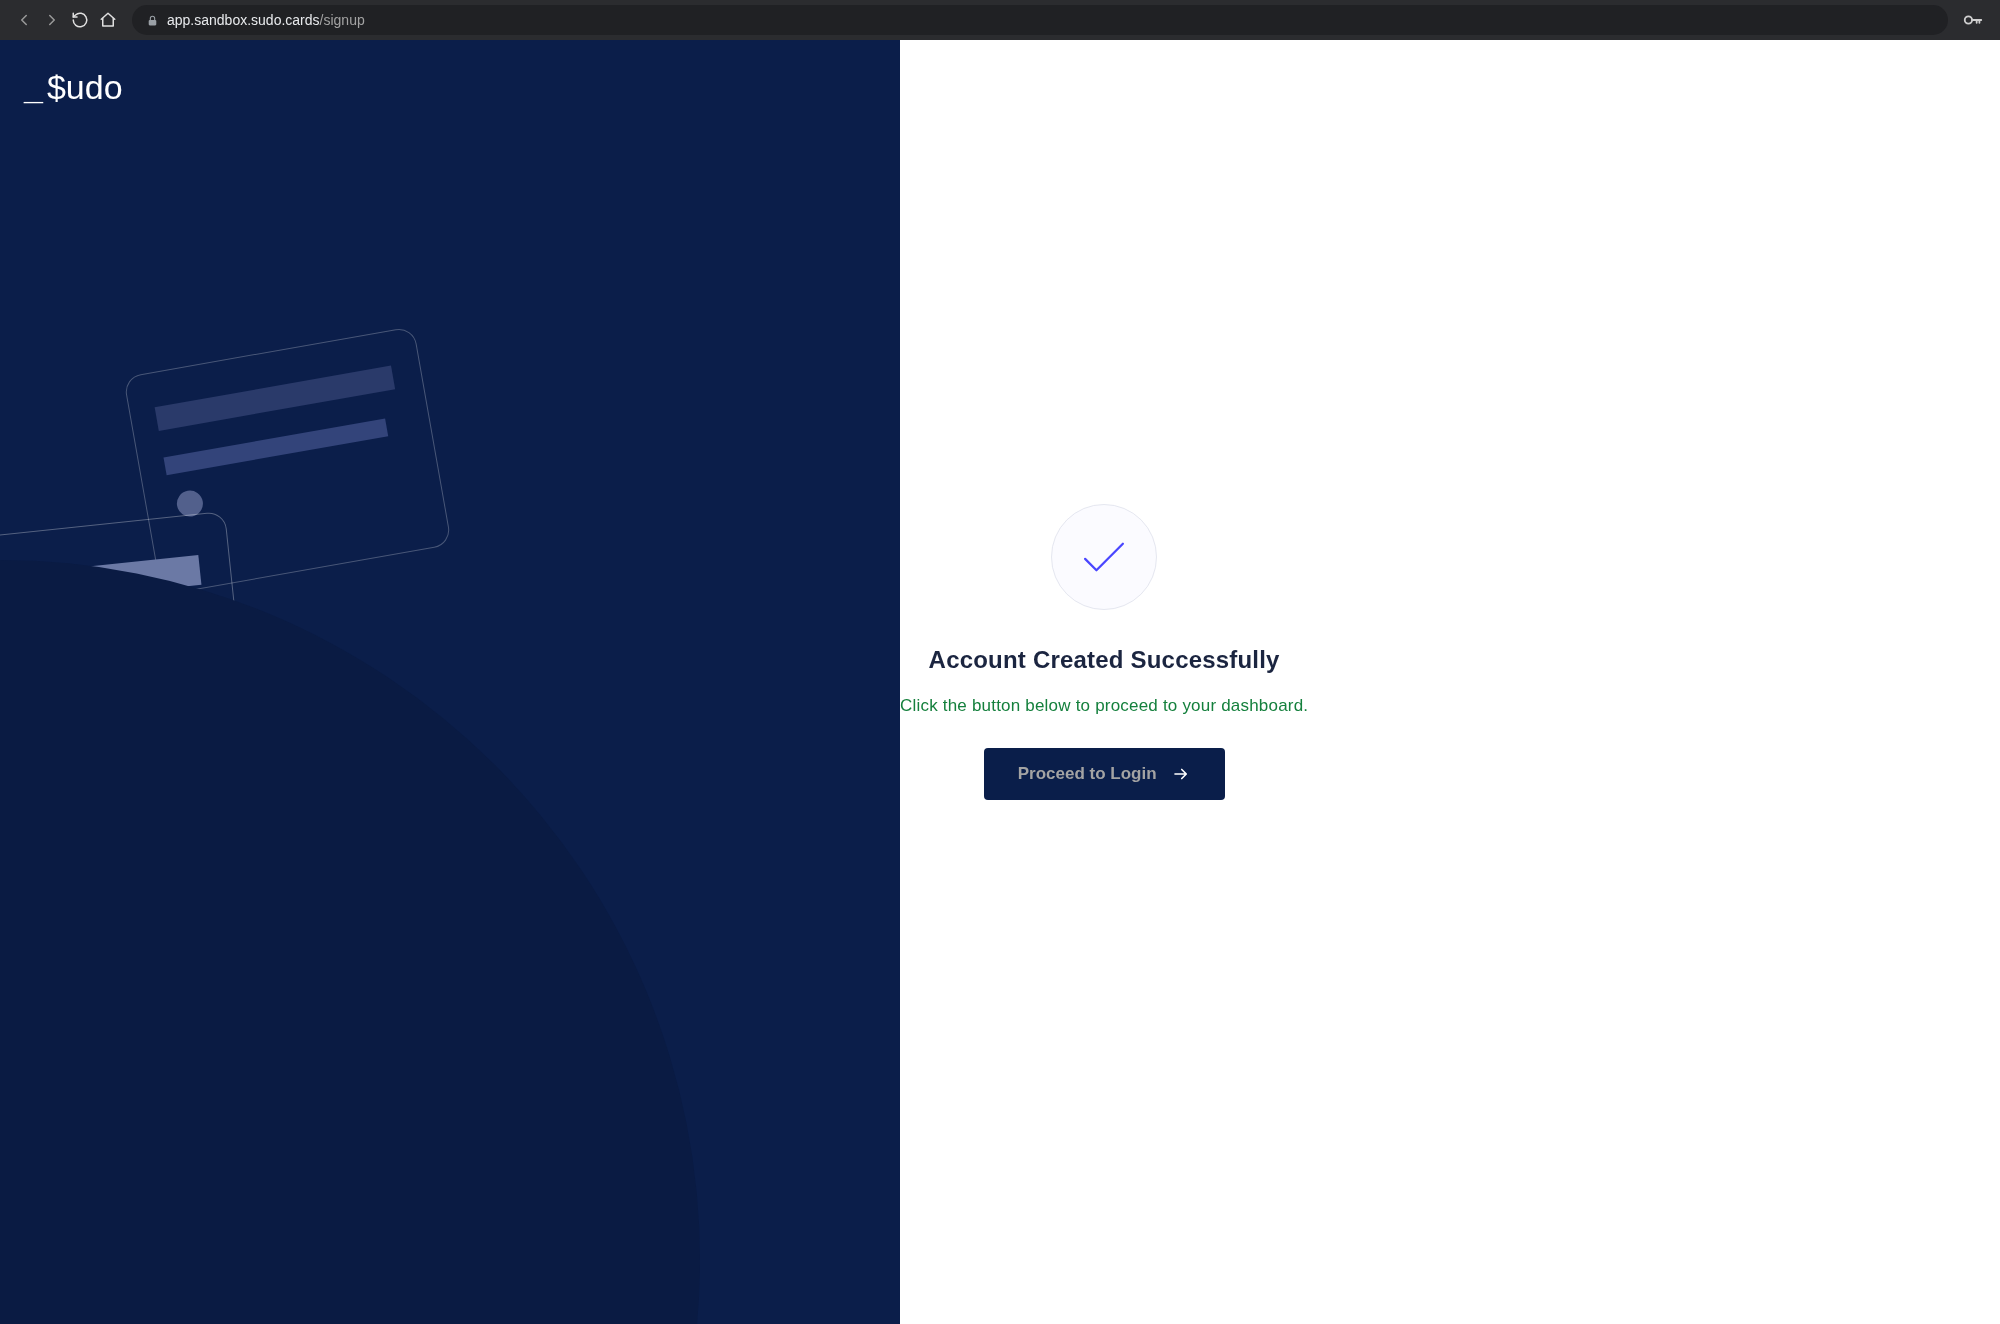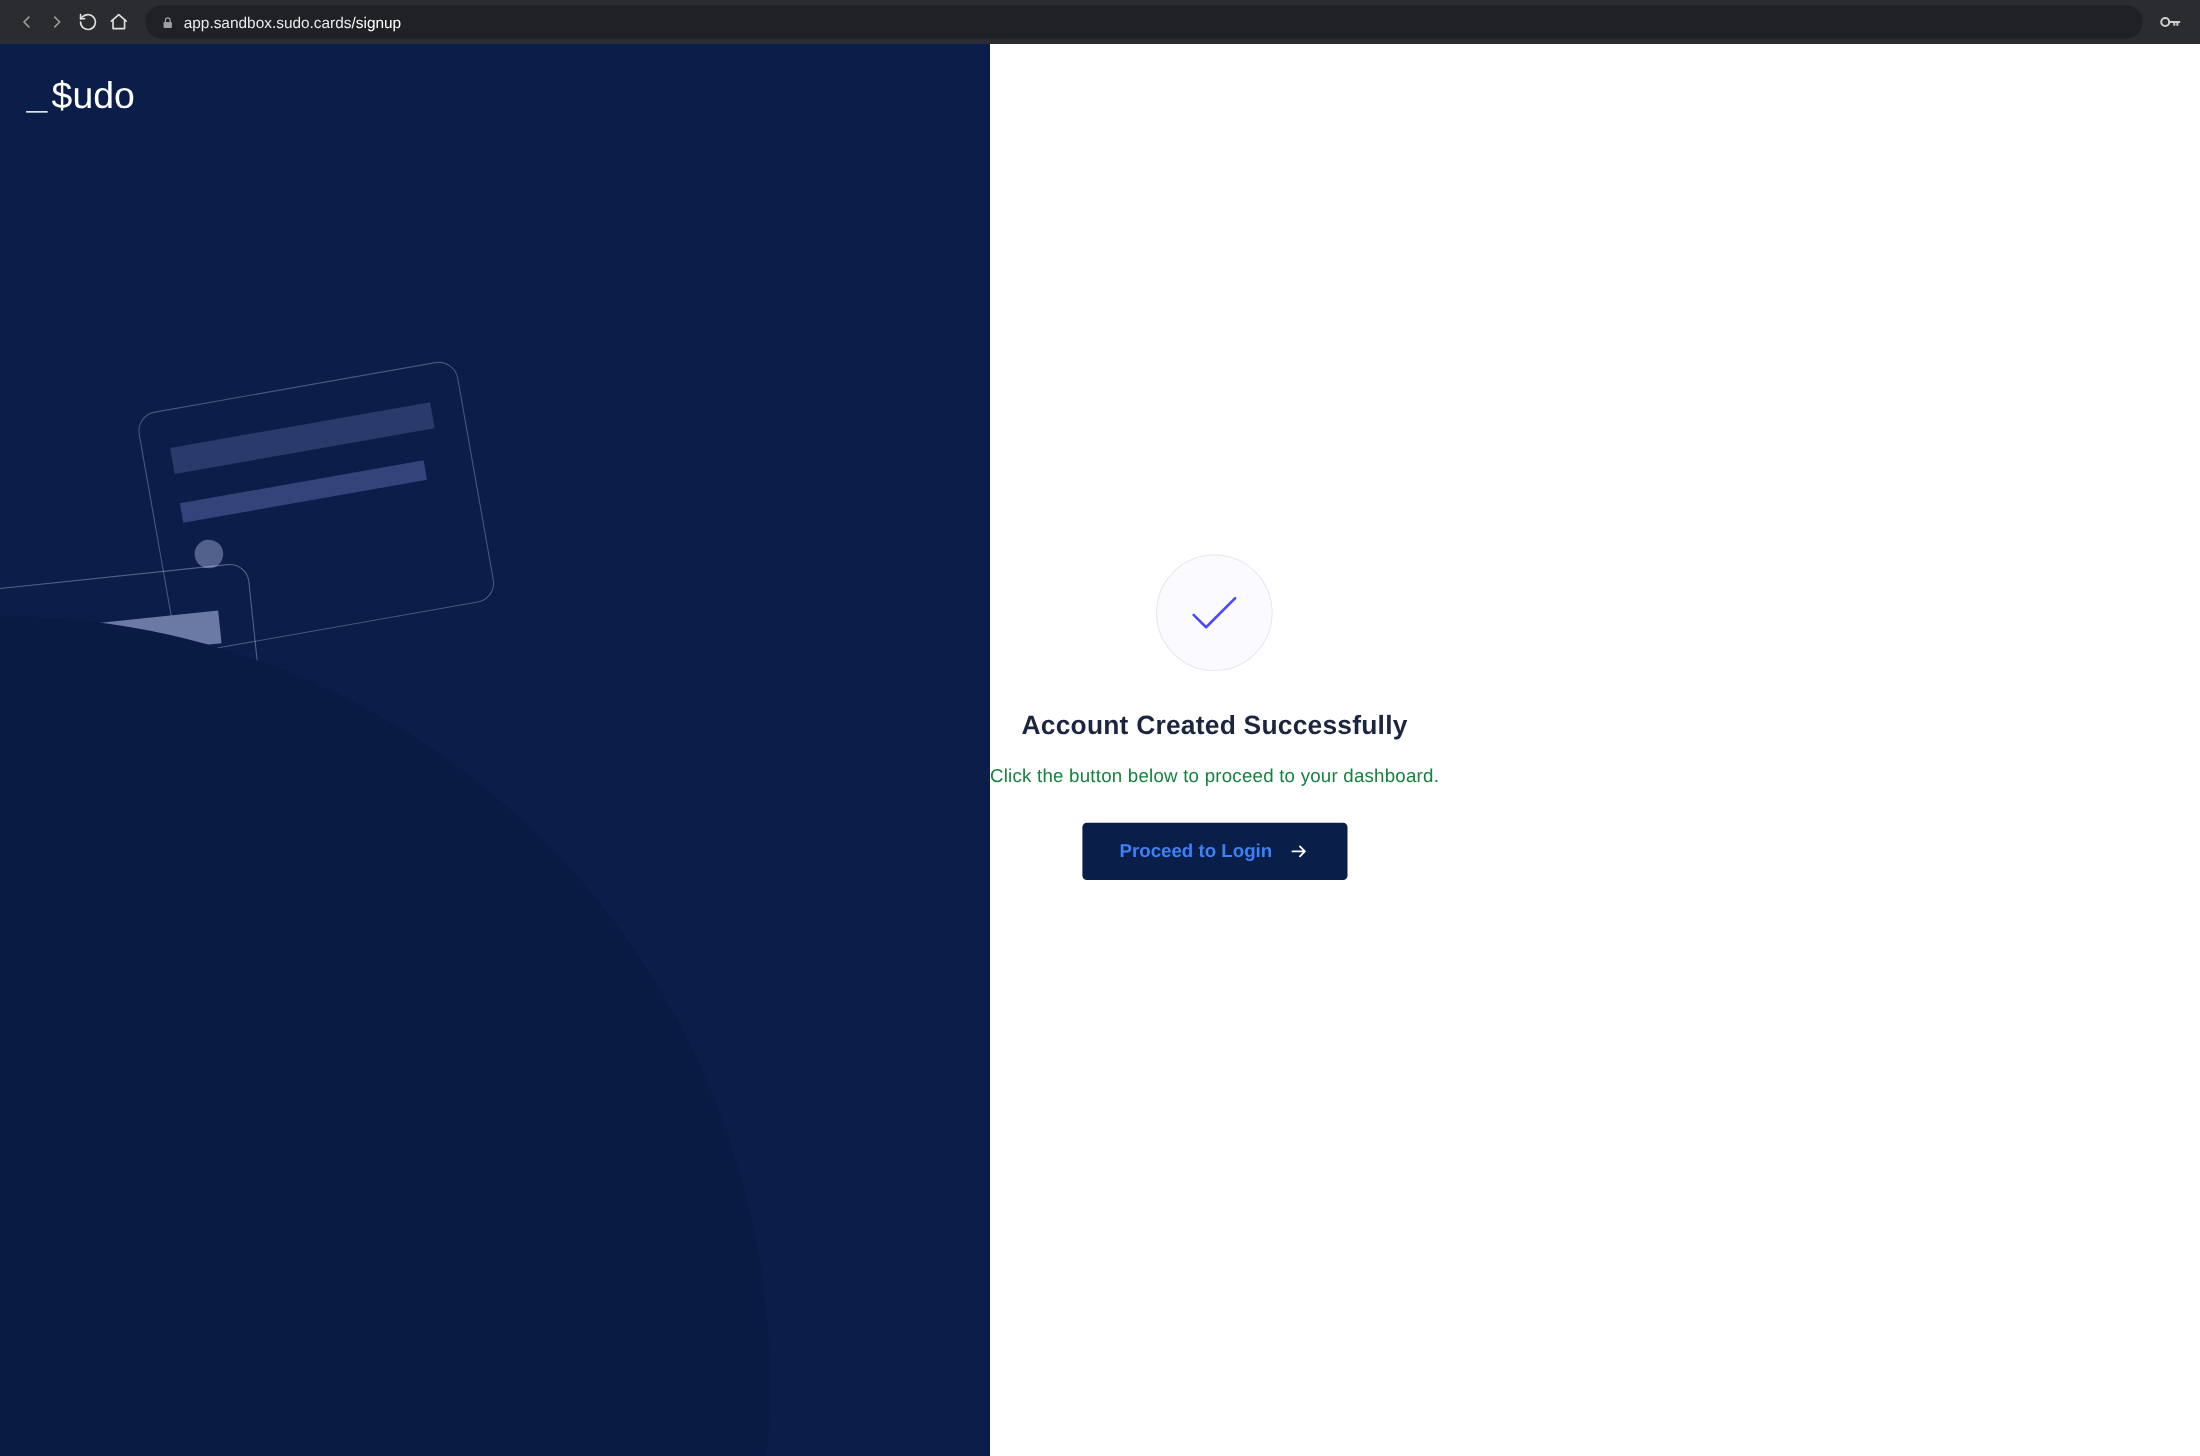--- a/index.html
+++ b/index.html
@@ -31,21 +31,21 @@
       border-radius:15px;
       background:#202124;
       display:flex;
       align-items:center;
       padding:0 14px;
       color:#cfcfcf;
       font-size:14px;
     }
     .lock-icon{width:13px;height:13px;margin-right:8px;color:#9aa0a6;}
     .url-host{color:#e8eaed;}
-    .url-path{color:#ffffff;}
+    .url-path{color:#a3a3a3;}
     .key-icon{width:22px;height:22px;color:#cfcfcf;margin-left:14px;margin-right:6px;}
 
     
     .page{display:flex;height:calc(100% - 40px);width:100%;}
 
     
     .left{
       width:45%;
       background:#0b1e4a;
       position:relative;
@@ -128,21 +128,21 @@
       letter-spacing:0.2px;
     }
     .subtitle{
       color:#15803d;
       font-size:17px;
       margin-bottom:32px;
       letter-spacing:0.2px;
     }
     .cta{
       background:#0a1e4a;
-      color:#3b82f6;
+      color:#a3a3a3;
       border:none;
       border-radius:4px;
       padding:16px 34px;
       font-size:17px;
       font-weight:600;
       display:flex;align-items:center;gap:14px;
       cursor:pointer;
     }
     .cta svg{width:20px;height:18px;}
   </style>

